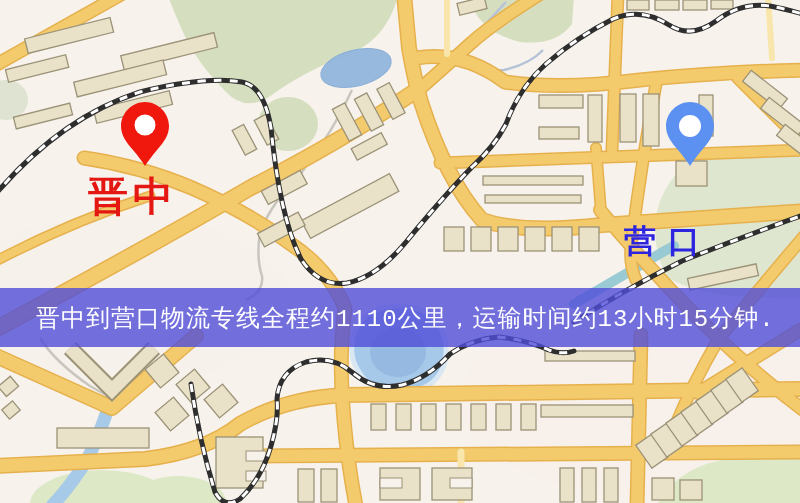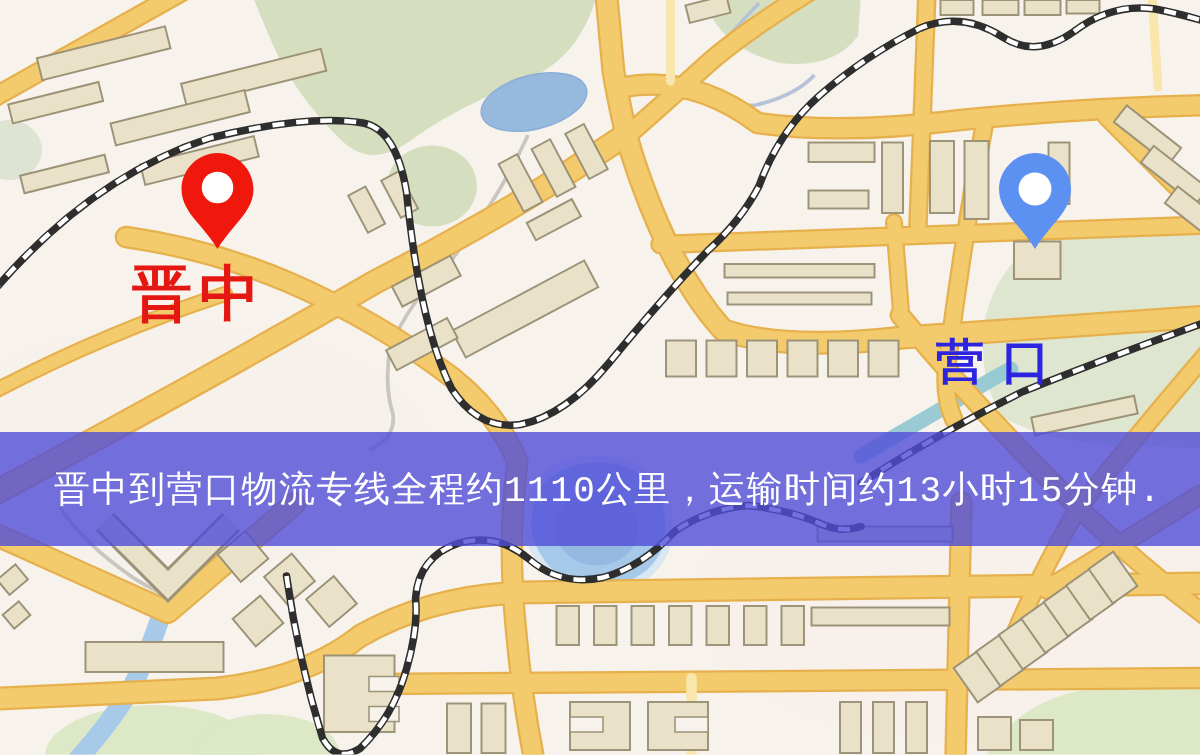--- a/index.html
+++ b/index.html
@@ -25,21 +25,21 @@
   .bluline{fill:none;stroke:#b6c2d8;stroke-width:2.5;}
   
   .pin{position:absolute;width:56px;height:70px;}
   .pin-origin-fill{fill:var(--pin-origin);}
   .pin-destination-fill{fill:var(--pin-destination);}
   .map-label{position:absolute;font-weight:bold;white-space:nowrap;line-height:1;}
   #origin-label{left:88px;top:180px;font-size:40px;letter-spacing:5px;color:var(--label-origin);}
   #destination-label{left:624px;top:182px;font-size:32px;letter-spacing:12px;color:var(--label-destination);margin-top:46px;}
   
   #route-banner{
-    position:absolute;left:0;top:288px;width:800px;height:76px;
+    position:absolute;left:0;top:288px;width:800px;height:59px;
     background:var(--banner);display:flex;align-items:center;
     z-index:5;
   }
   #route-banner span{
     color:var(--banner-text);font-size:24px;letter-spacing:1px;
     padding-left:36px;white-space:nowrap;
   }
 </style>
 </head>
 <body>

